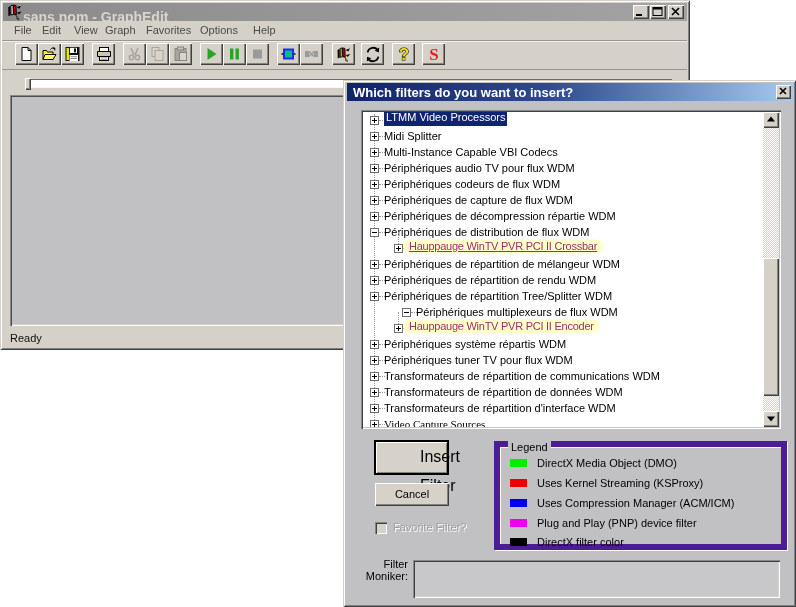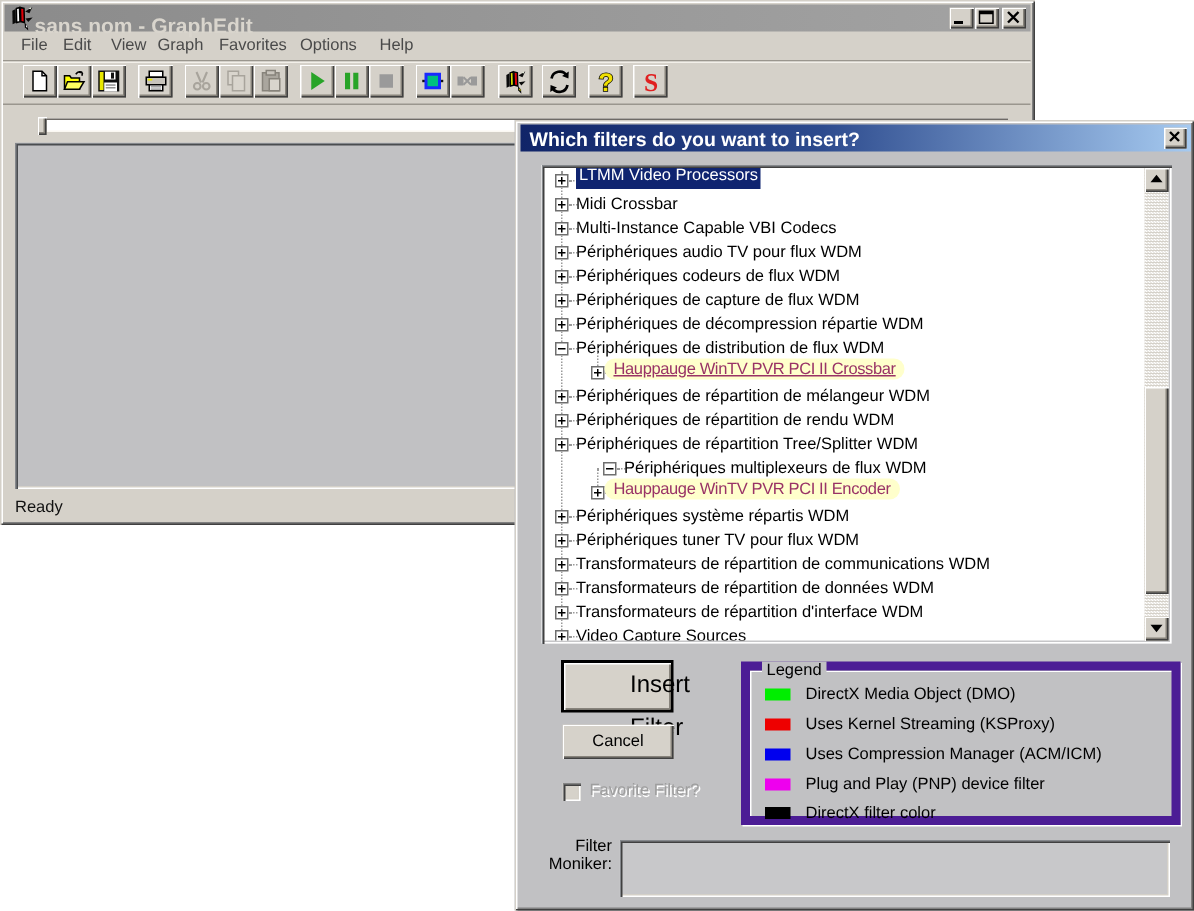--- a/index.html
+++ b/index.html
@@ -291,21 +291,21 @@
               <div class="v"></div>
             </div>
             <div class="lbl" style="left:21px;top:0;height:16px;line-height:15px;padding:0 2px;background:#0f2470;color:#fff;">LTMM Video Processors</div>
           </div>
         <div class="trow" style="top:14px;">
             <div class="hdots" style="top:10px;left:16px;width:6px;"></div>
             <div class="pbox" style="left:7px;">
               <div class="h"></div>
               <div class="v"></div>
             </div>
-            <div class="lbl">Midi Crossbar</div>
+            <div class="lbl">Midi Splitter</div>
           </div>
         <div class="trow" style="top:30px;">
             <div class="hdots" style="top:10px;left:16px;width:6px;"></div>
             <div class="pbox" style="left:7px;">
               <div class="h"></div>
               <div class="v"></div>
             </div>
             <div class="lbl">Multi-Instance Capable VBI Codecs</div>
           </div>
         <div class="trow" style="top:46px;">
@@ -429,21 +429,21 @@
             <div class="lbl">Transformateurs de répartition de données WDM</div>
           </div>
         <div class="trow" style="top:286px;">
             <div class="hdots" style="top:10px;left:16px;width:6px;"></div>
             <div class="pbox" style="left:7px;">
               <div class="h"></div>
               <div class="v"></div>
             </div>
             <div class="lbl">Transformateurs de répartition d'interface WDM</div>
           </div>
-        <div class="trow" style="top:302px;">
+        <div class="trow" style="top:302px;font-family:Liberation Serif, serif;">
             <div class="hdots" style="top:10px;left:16px;width:6px;"></div>
             <div class="pbox" style="left:7px;">
               <div class="h"></div>
               <div class="v"></div>
             </div>
             <div class="lbl">Video Capture Sources</div>
           </div>
       </div>
       <div class="scrollbar">
         <div class="sb-btn" style="top:0">

